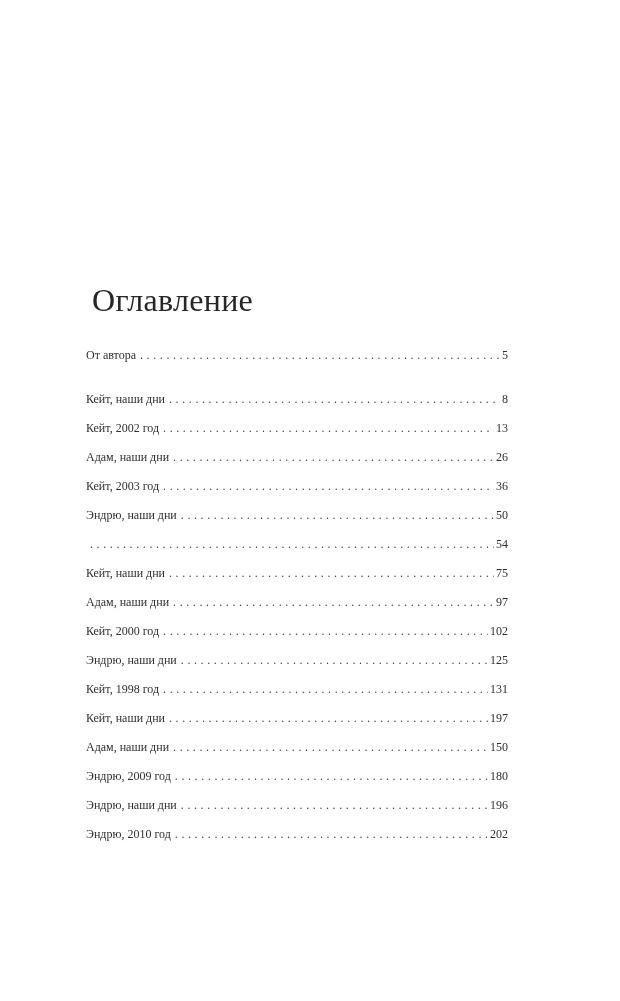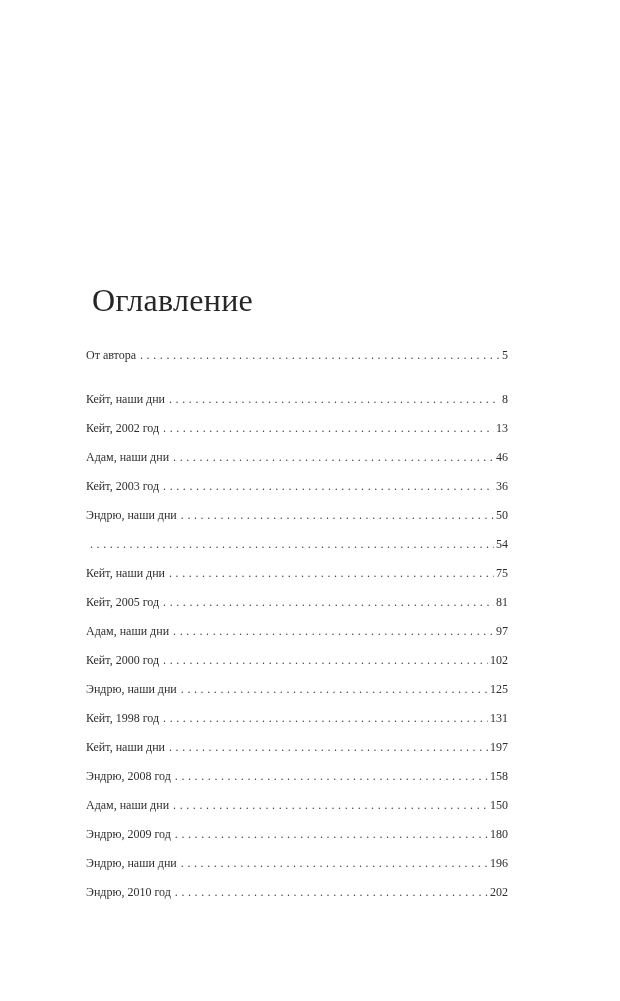--- a/index.html
+++ b/index.html
@@ -42,45 +42,40 @@
       <span class="page">8</span>
     </div>
   <div class="row">
       <span class="label">Кейт, 2002 год</span>
       <span class="leader"></span>
       <span class="page">13</span>
     </div>
   <div class="row">
       <span class="label">Адам, наши дни</span>
       <span class="leader"></span>
-      <span class="page">46</span>
+      <span class="page">26</span>
     </div>
   <div class="row">
       <span class="label">Кейт, 2003 год</span>
       <span class="leader"></span>
       <span class="page">36</span>
     </div>
   <div class="row">
       <span class="label">Эндрю, наши дни</span>
       <span class="leader"></span>
       <span class="page">50</span>
     </div>
   <div class="row">
       <span class="leader"></span>
       <span class="page">54</span>
     </div>
   <div class="row">
       <span class="label">Кейт, наши дни</span>
       <span class="leader"></span>
       <span class="page">75</span>
-    </div>
-  <div class="row">
-      <span class="label">Кейт, 2005 год</span>
-      <span class="leader"></span>
-      <span class="page">81</span>
     </div>
   <div class="row">
       <span class="label">Адам, наши дни</span>
       <span class="leader"></span>
       <span class="page">97</span>
     </div>
   <div class="row">
       <span class="label">Кейт, 2000 год</span>
       <span class="leader"></span>
       <span class="page">102</span>
@@ -94,25 +89,20 @@
       <span class="label">Кейт, 1998 год</span>
       <span class="leader"></span>
       <span class="page">131</span>
     </div>
   <div class="row">
       <span class="label">Кейт, наши дни</span>
       <span class="leader"></span>
       <span class="page">197</span>
     </div>
   <div class="row">
-      <span class="label">Эндрю, 2008 год</span>
-      <span class="leader"></span>
-      <span class="page">158</span>
-    </div>
-  <div class="row">
       <span class="label">Адам, наши дни</span>
       <span class="leader"></span>
       <span class="page">150</span>
     </div>
   <div class="row">
       <span class="label">Эндрю, 2009 год</span>
       <span class="leader"></span>
       <span class="page">180</span>
     </div>
   <div class="row">

